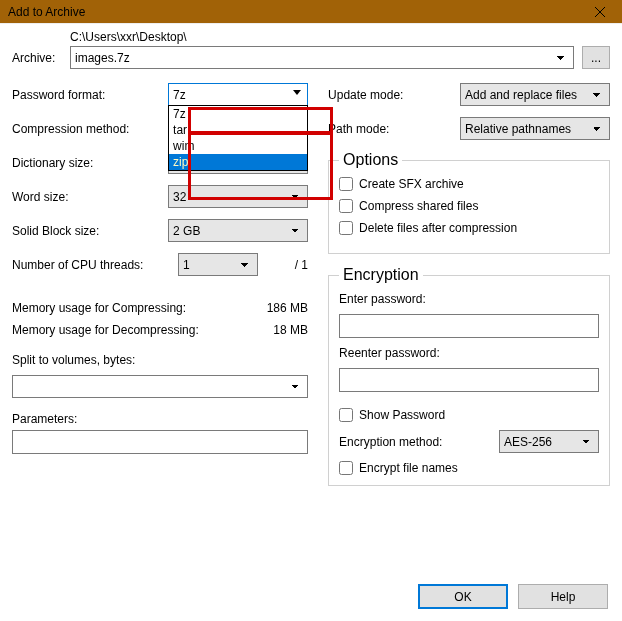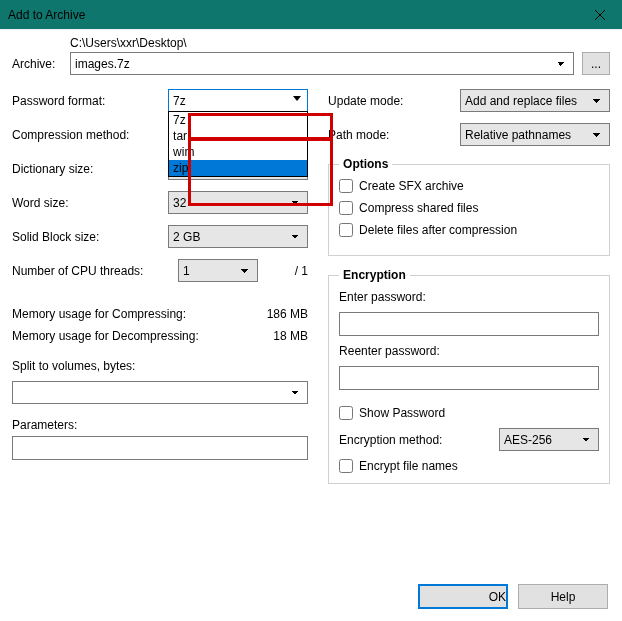--- a/index.html
+++ b/index.html
@@ -1,19 +1,19 @@
 <!DOCTYPE html>
 <html><head>
 <meta charset="utf-8">
 <style>
   * { box-sizing: border-box; font-family: "Segoe UI", Tahoma, sans-serif; font-size: 12px; }
   html, body { margin: 0; padding: 0; }
   body { width: 622px; height: 621px; background: #fff; color: #000; position: relative; }
 
-  .titlebar { height: 30px; display: flex; align-items: center; justify-content: space-between; padding: 0 0 0 8px; background: #0f766e; border-bottom: 1px solid #eee; }
+  .titlebar { height: 24px; display: flex; align-items: center; justify-content: space-between; padding: 0 0 0 8px; background: #a16207; border-bottom: 1px solid #eee; }
   .titlebar .title { font-size: 12px; }
   .titlebar .close { width: 45px; height: 30px; display: flex; align-items: center; justify-content: center; cursor: pointer; }
 
   .body { padding: 6px 12px 0 12px; position: relative; }
 
   .archive-row { display: flex; align-items: flex-end; gap: 8px; margin-bottom: 14px; }
   .archive-label { width: 50px; padding-bottom: 4px; }
   .archive-path-group { flex: 1; }
   .archive-path { font-size: 12px; margin-bottom: 2px; margin-left: 0; }
   .browse-btn { width: 28px; height: 23px; border: 1px solid #adadad; background: #e1e1e1; text-align: center; cursor: pointer; display:flex; align-items:center; justify-content:center; }
@@ -30,41 +30,41 @@
 
   select { width: 100%; height: 23px; border: 1px solid #7a7a7a; background: #e6e6e6; padding: 0 4px; font-size: 12px; appearance: none; -webkit-appearance: none; background-image: linear-gradient(45deg, transparent 50%, #000 50%), linear-gradient(135deg, #000 50%, transparent 50%); background-position: calc(100% - 12px) 9px, calc(100% - 8px) 9px; background-size: 4px 4px, 4px 4px; background-repeat: no-repeat; }
   select.white-bg { background-color: #fff; }
   input[type=text], input[type=password] { width: 100%; height: 24px; border: 1px solid #7a7a7a; padding: 0 4px; font-size: 12px; background: #fff; }
 
   .memory-row { display:flex; margin-bottom: 8px; }
   .memory-row .mlabel { flex:1; }
   .memory-row .mval { width: 60px; text-align: right; }
 
   fieldset { border: 1px solid #d0d0d0; margin: 0 0 12px 0; padding: 8px 10px 10px 10px; }
-  legend { font-size: 12px; padding: 0 4px; font-weight: bold; }
+  legend { font-size: 16px; padding: 0 4px; }
 
   .check-row { display: flex; align-items: center; gap: 6px; margin-bottom: 8px; }
   .check-row input[type=checkbox] { width: 14px; height: 14px; margin: 0; }
 
   .enc-row { margin-bottom: 8px; }
   .enc-method { display:flex; align-items:center; gap: 8px; margin-bottom: 8px; }
   .enc-method .ml { flex: 1; }
   .enc-method .mc { width: 100px; }
 
   .button-bar { position: absolute; bottom: 12px; right: 14px; display: flex; gap: 10px; }
   .btn { width: 90px; height: 25px; border: 1px solid #adadad; background: #e1e1e1; display:flex; align-items:center; justify-content:center; cursor: pointer; }
-  .btn.primary { border: 2px solid #0078d7; justify-content: flex-end; }
+  .btn.primary { border: 2px solid #0078d7; }
 
   
   .format-wrap { position: relative; width: 140px; }
   .format-select-visual { height: 23px; border: 1px solid #0078d7; background: #fff; padding: 0 4px; display: flex; align-items: center; position: relative; }
   .format-select-visual .chev { position:absolute; right: 6px; top: 6px; width: 0; height:0; border-left:4px solid transparent; border-right:4px solid transparent; border-top:5px solid #000; }
   .format-list { position: absolute; left: 0; top: 22px; width: 100%; border: 1px solid #000; background: #fff; z-index: 20; }
   .format-list .opt { padding: 1px 4px; height: 16px; line-height: 15px; }
-  .format-list .opt.hover { background: #0078d7; color: #000000; }
+  .format-list .opt.hover { background: #0078d7; color: #fef9c3; }
 
   .highlight-box { position: absolute; border: 3px solid #d10000; z-index: 30; pointer-events: none; }
   .hl1 { left: 188px; top: 83px; width: 145px; height: 27px; }
   .hl2 { left: 188px; top: 108px; width: 145px; height: 68px; }
 
   .sep { height: 14px; }
 </style>
 </head>
 <body>
 

